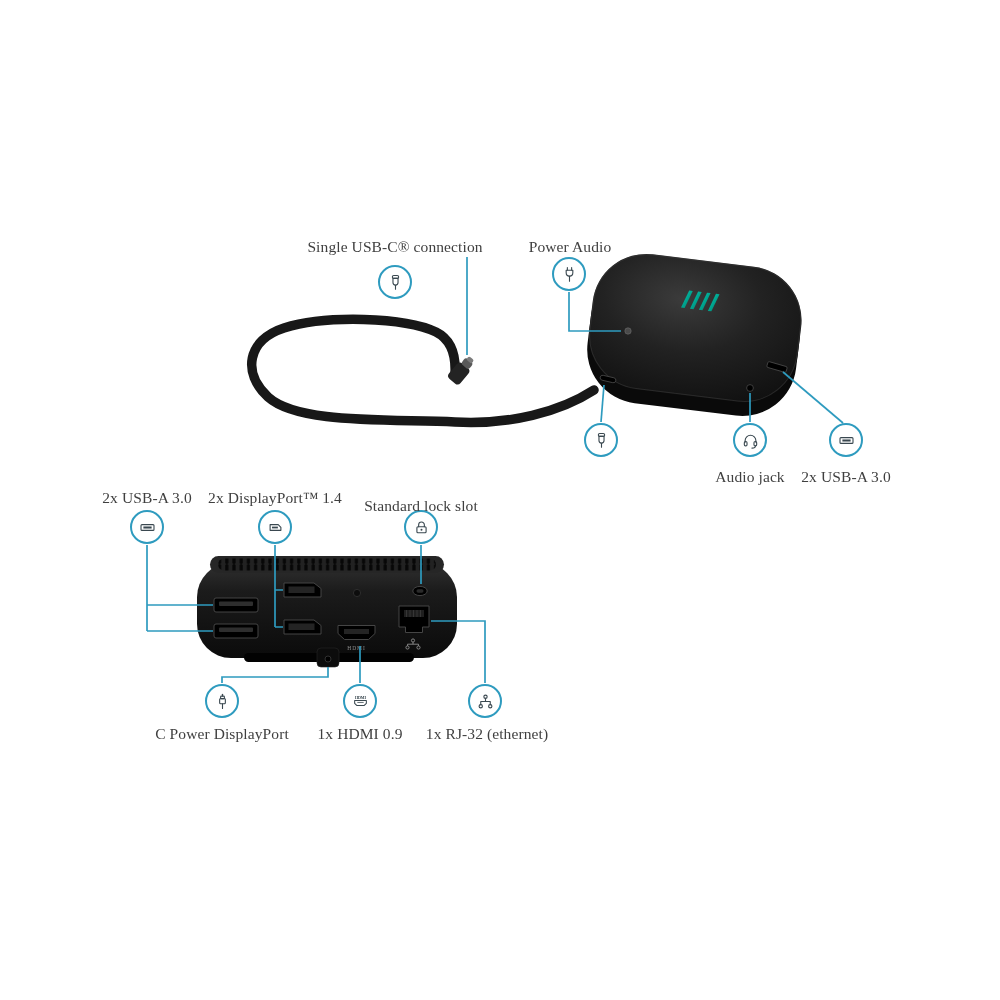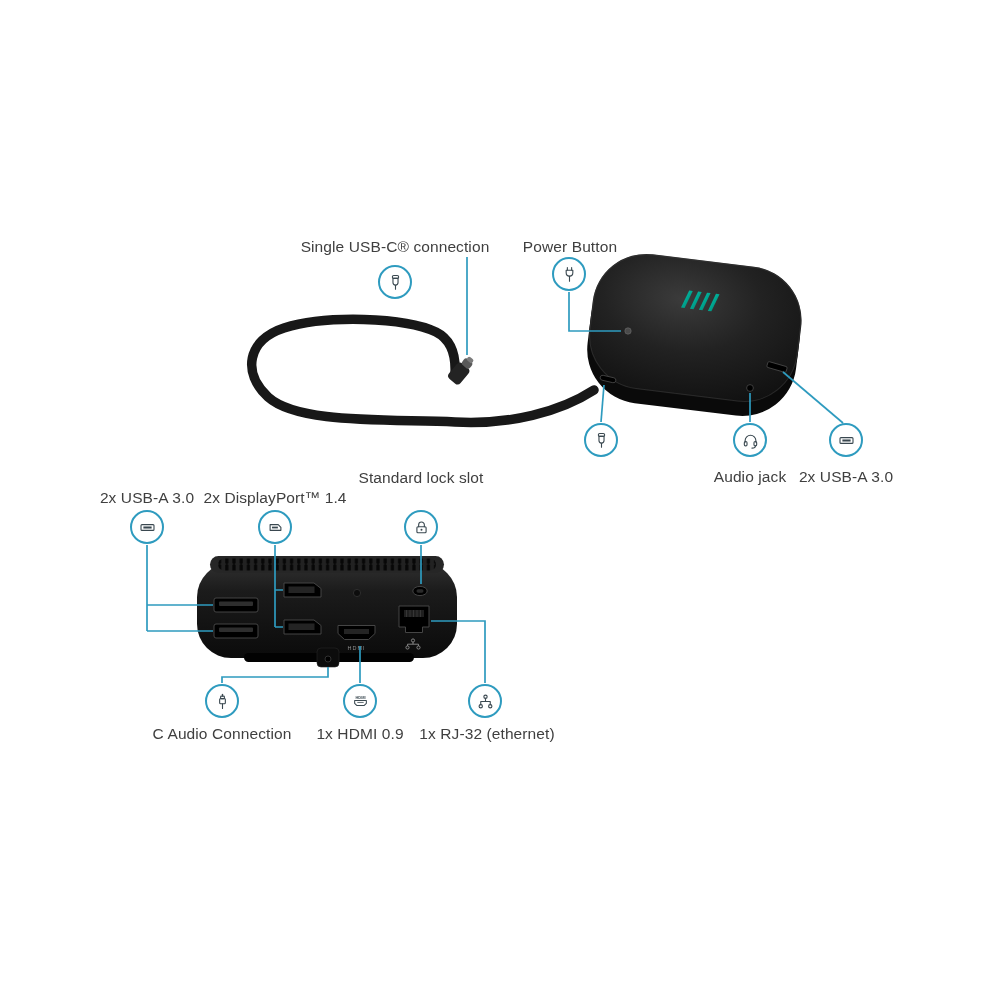--- a/index.html
+++ b/index.html
@@ -1,21 +1,21 @@
 <!DOCTYPE html>
 <html><head>
 <meta charset="utf-8">
 <style>
   html,body { margin:0; padding:0; }
   body {
     width:1000px; height:1000px; position:relative; overflow:hidden;
     background:#ffffff;
     font-family:"Liberation Sans", sans-serif;
   }
-  .canvas { position:absolute; inset:0; }
+  .canvas { position:absolute; inset:0;font-family:Liberation Serif, serif; }
   .art { position:absolute; left:0; top:0; }
   .label {
     position:absolute; transform:translateX(-50%);
     text-align:center; white-space:nowrap;
     font-size:15.5px; line-height:20px; color:#3f3f3f; letter-spacing:.1px;
   }
   .badge {
     position:absolute; width:30px; height:30px;
     transform:translate(-50%,-50%);
     background:#fff; border:2px solid #2E9BBF; border-radius:50%;
@@ -257,25 +257,25 @@
         <use href="#i-hdmi"></use>
       </svg>
   </div>
   <div class="badge" style="left:485px; top:701px">
     <svg width="19" height="19" viewBox="0 0 24 24">
         <use href="#i-rj45"></use>
       </svg>
   </div>
 
   <div class="label" style="left:395px; top:237px">Single USB-C® connection</div>
-  <div class="label" style="left:570px; top:237px">Power Button</div>
+  <div class="label" style="left:570px; top:237px">Power Audio</div>
   <div class="label" style="left:750px; top:467px">Audio jack</div>
   <div class="label" style="left:846px; top:467px">2x USB-A 3.0</div>
 
   <div class="label" style="left:147px; top:488px">2x USB-A 3.0</div>
   <div class="label" style="left:275px; top:488px">2x DisplayPort™ 1.4</div>
-  <div class="label" style="left:421px; top:468px">Standard lock slot</div>
-
-  <div class="label" style="left:222px; top:724px">C Audio Connection</div>
+  <div class="label" style="left:421px; top:496px">Standard lock slot</div>
+
+  <div class="label" style="left:222px; top:724px">C Power DisplayPort</div>
   <div class="label" style="left:360px; top:724px">1x HDMI 0.9</div>
   <div class="label" style="left:487px; top:724px">1x RJ-32 (ethernet)</div>
 
 </div>
 
 </body></html>

